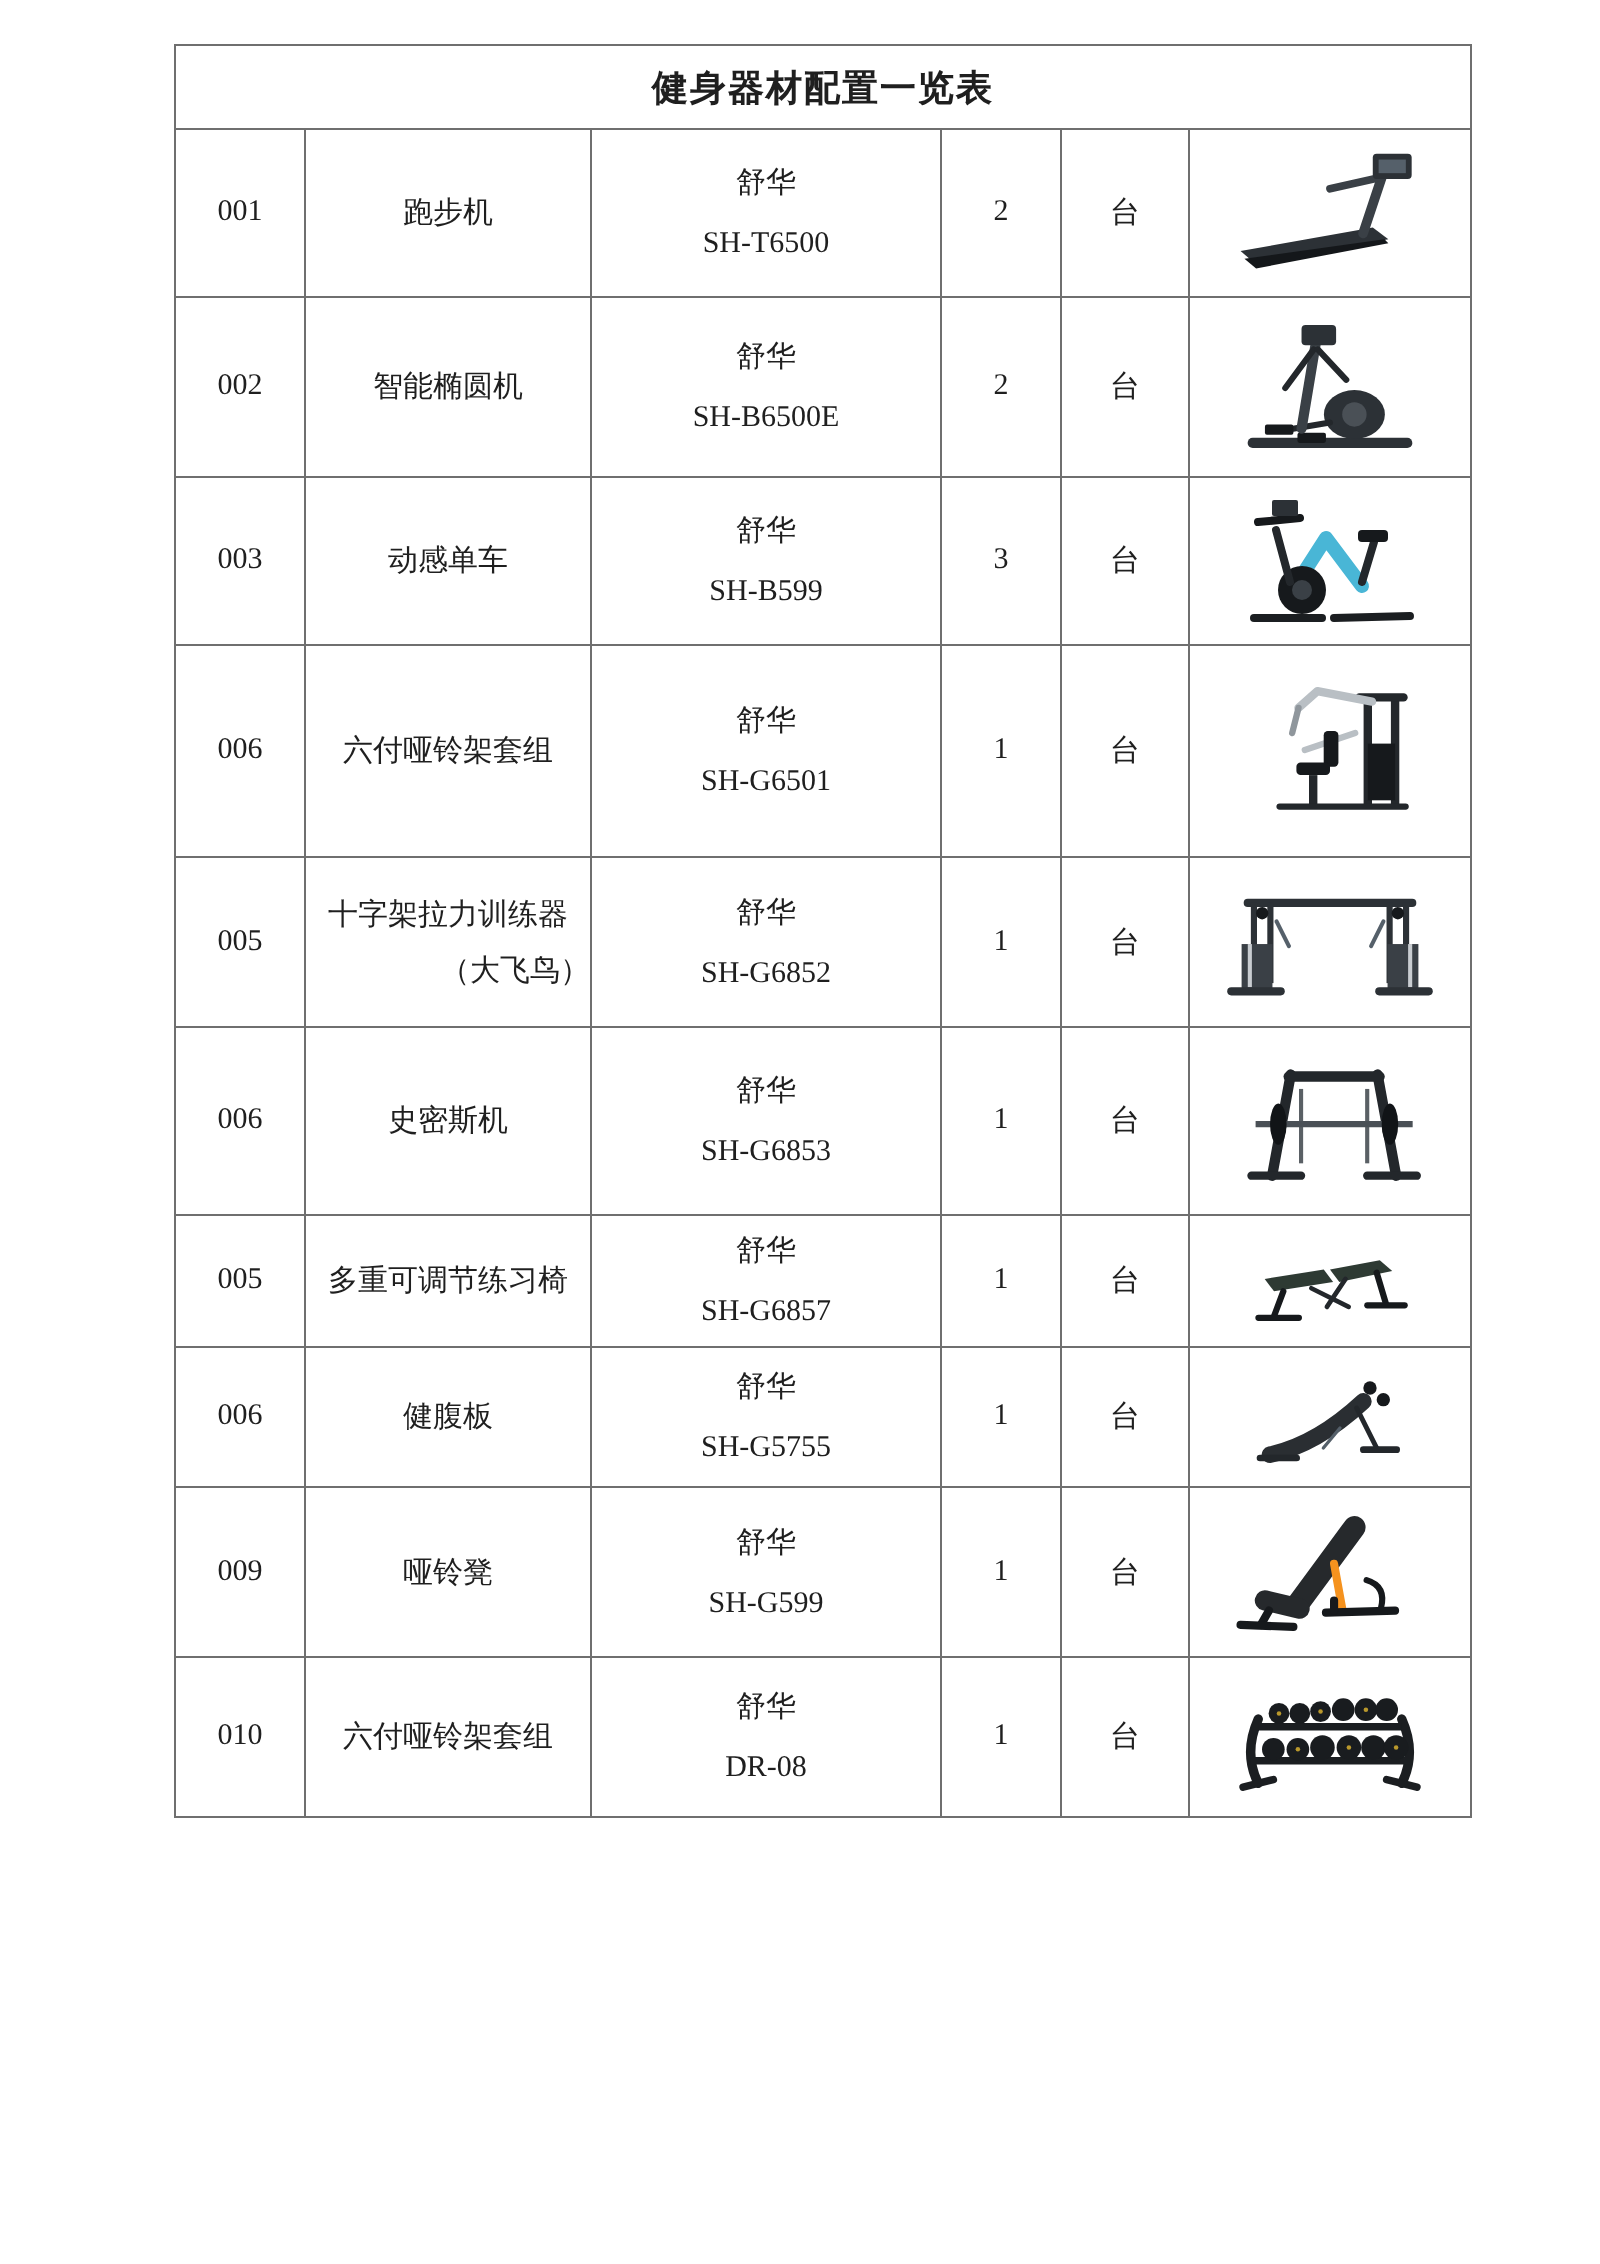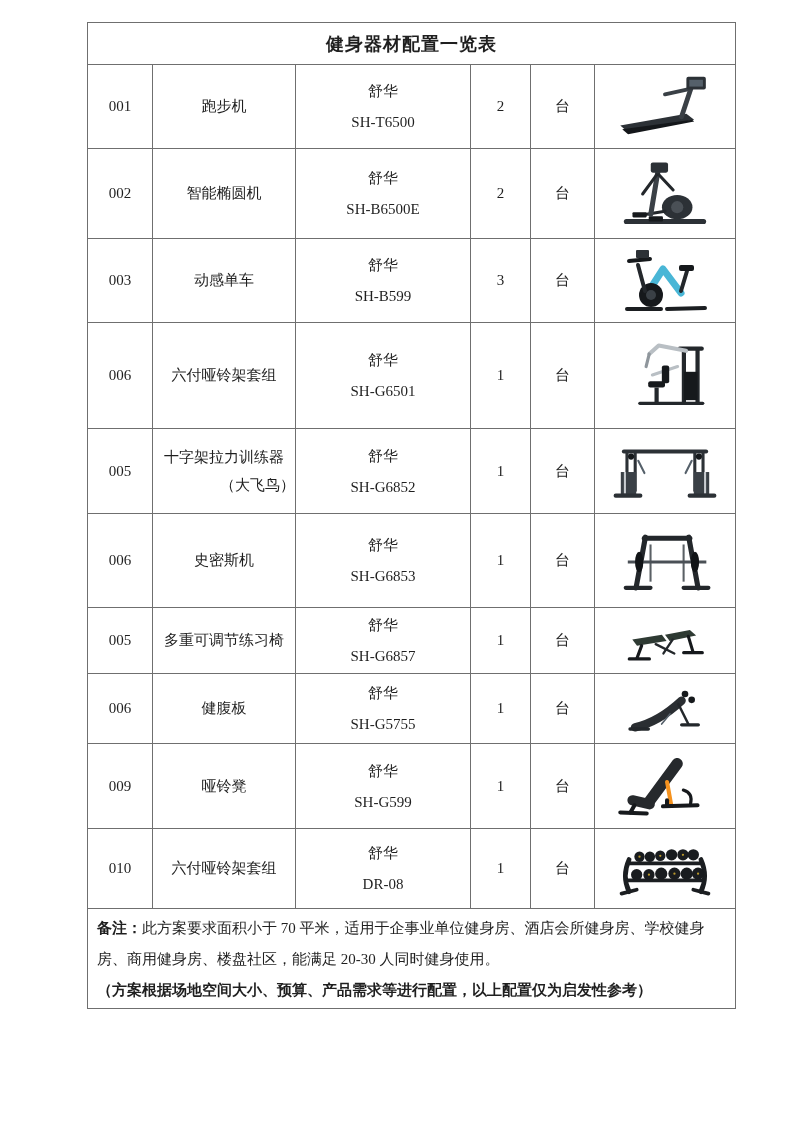--- a/index.html
+++ b/index.html
@@ -337,21 +337,15 @@
                   <circle cx="79" cy="21" r="1.2"></circle>
           <circle cx="43" cy="42" r="1.2"></circle>
                   <circle cx="70" cy="41" r="1.2"></circle>
                   <circle cx="95" cy="41" r="1.2"></circle>
         </g>
       </svg>
     </div>
           </td>
   </tr>
 
-  <tr style="height:100px">
-    <td colspan="6" class="notes-cell">
-      <div><span class="lbl">备注：</span><span>此方案要求面积小于 70 平米，适用于企事业单位健身房、酒店会所健身房、学校健身房、商用健身房、楼盘社区，能满足 20-30 人同时健身使用。</span></div>
-      <div class="remark">（方案根据场地空间大小、预算、产品需求等进行配置，以上配置仅为启发性参考）</div>
-    </td>
-  </tr>
 </tbody>
     </table>
 </div>
 
 </body></html>

